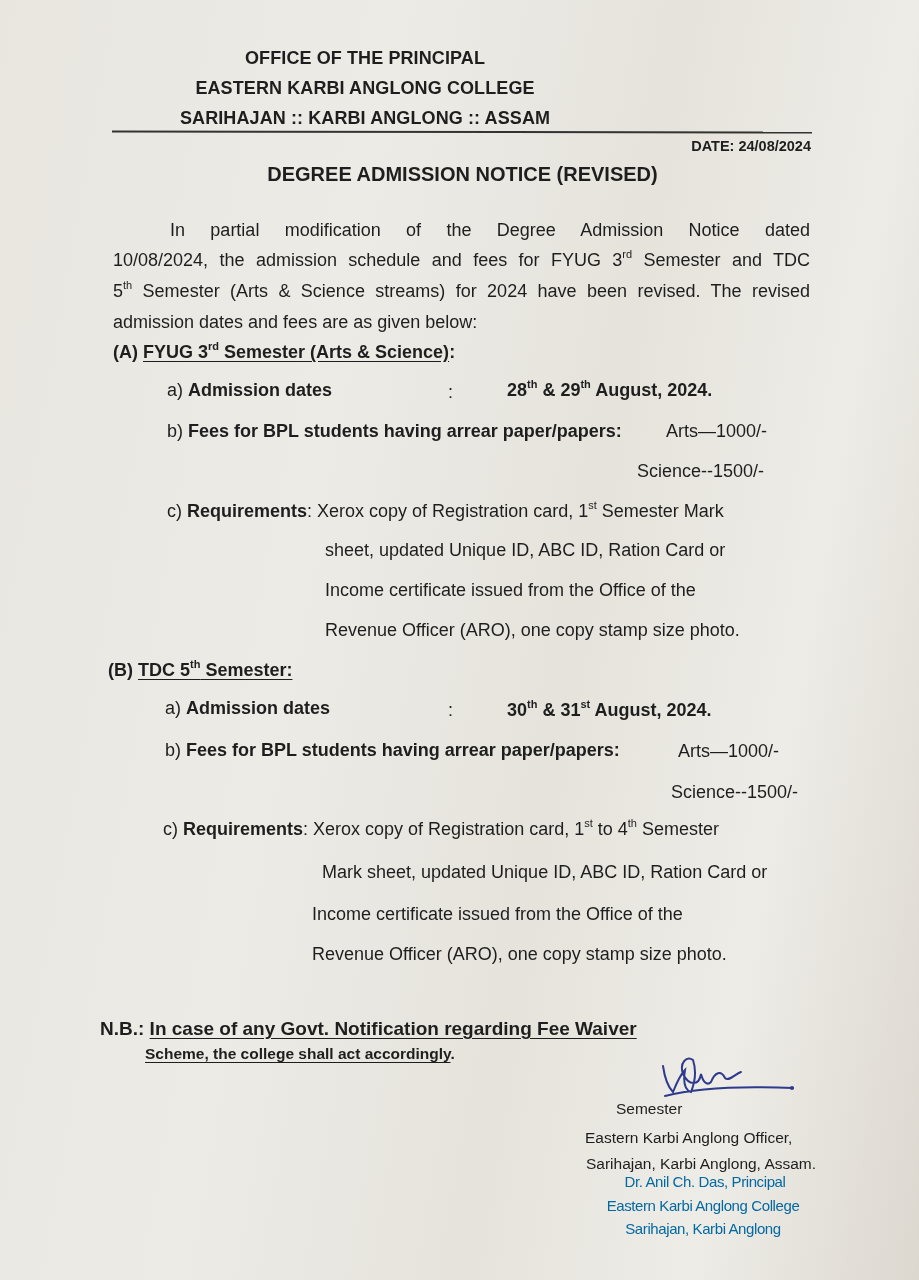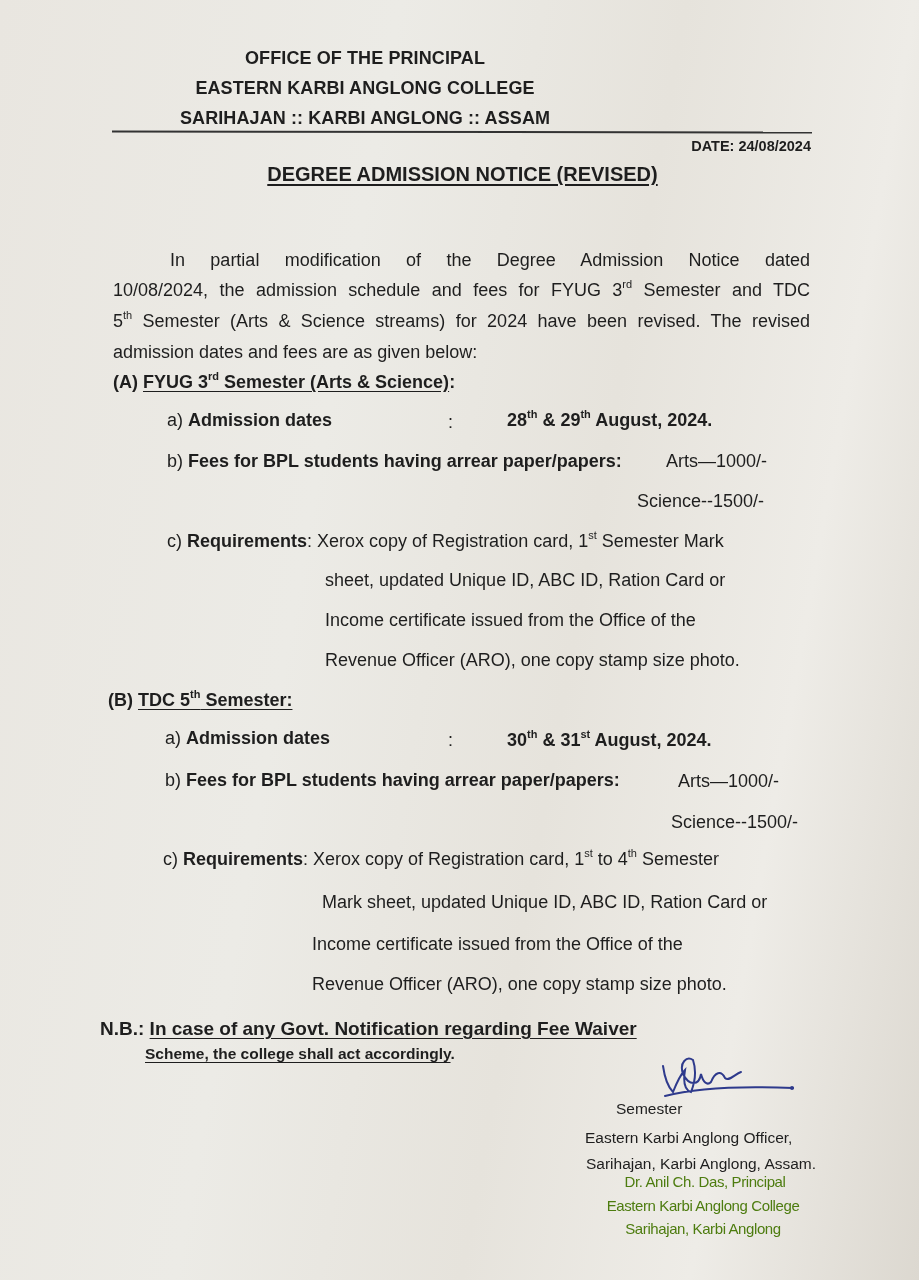--- a/index.html
+++ b/index.html
@@ -9,28 +9,28 @@
     font-family: "Liberation Sans", sans-serif;
     color: #1e1e1e;
     position: relative;
   }
   .page { position: absolute; inset: 0; }
   .abs { position: absolute; white-space: nowrap; }
   .hdr { left: 0; width: 730px; text-align: center; font-weight: bold; font-size: 18px; letter-spacing: 0.1px; }
   .rule { position: absolute; left: 112px; width: 700px; top: 131px; height: 0; border-top: 2px solid #333; transform: rotate(0.1deg); }
   .date { right: 108px; top: 138px; font-weight: bold; font-size: 14.5px; }
   .title { left: 0; width: 925px; text-align: center; top: 163px; font-weight: bold; font-size: 20px; }
-  .title span { text-decoration: underline; text-underline-offset: 3px; }
-  .para { font-size: 18px; margin-top: 30px; }
+  .title span { text-underline-offset: 3px; }
+  .para { font-size: 18px; }
   .just { left: 113px; width: 697px; text-align: justify; text-align-last: justify; }
   .b { font-weight: bold; }
   .u { text-decoration: underline; text-underline-offset: 3px; }
   sup { font-size: 11px; vertical-align: 8px; line-height: 0; }
   .sign { font-size: 15.5px; }
-  .stamp { color: #4d7c0f; font-size: 15px; text-align: center; font-family: "Liberation Sans", sans-serif; letter-spacing: -0.4px; }
+  .stamp { color: #0369a1; font-size: 15px; text-align: center; font-family: "Liberation Sans", sans-serif; letter-spacing: -0.4px; }
 </style>
 </head>
 <body>
 
 <div class="page">
 
   <div class="abs hdr" style="top:48px">OFFICE OF THE PRINCIPAL</div>
   <div class="abs hdr" style="top:78px">EASTERN KARBI ANGLONG COLLEGE</div>
   <div class="abs hdr" style="top:108px">SARIHAJAN :: KARBI ANGLONG :: ASSAM</div>
   <div class="rule"></div>

